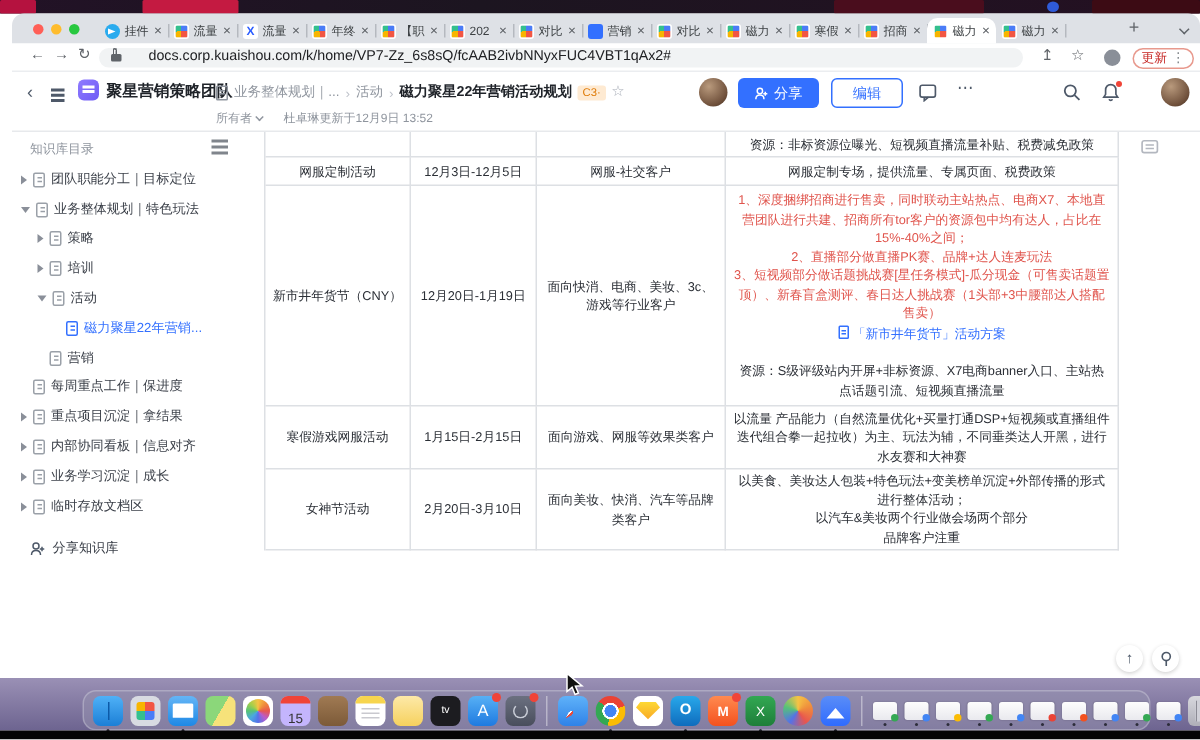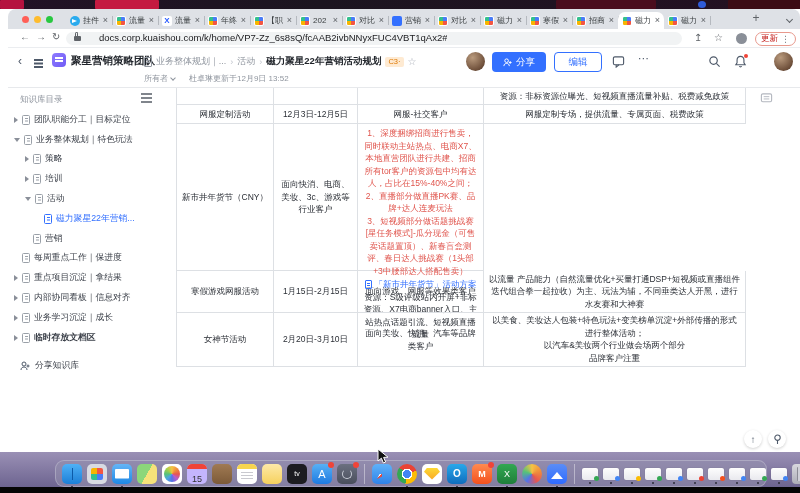--- a/index.html
+++ b/index.html
@@ -405,21 +405,21 @@
       <div class="sbitem" style="padding-left: 6px;">
         <span class="tri r"></span>
         <span class="sb-doc"></span>
         <span class="txt">内部协同看板｜信息对齐</span>
       </div>
       <div class="sbitem" style="padding-left: 6px;">
         <span class="tri r"></span>
         <span class="sb-doc"></span>
         <span class="txt">业务学习沉淀｜成长</span>
       </div>
-      <div class="sbitem" style="padding-left: 6px; font-weight: bold;">
+      <div class="sbitem" style="padding-left: 6px;">
         <span class="tri r"></span>
         <span class="sb-doc"></span>
         <span class="txt">临时存放文档区</span>
       </div>
     </div>
   <div id="sbfooter">
     <svg width="10" height="10" viewBox="0 0 10 10">
         <circle cx="4" cy="3" r="2" fill="none" stroke="#4e5969" stroke-width="1"></circle>
         <path d="M1 9c0-2 1.4-3 3-3s3 1 3 3" fill="none" stroke="#4e5969" stroke-width="1"></path>
         <path d="M8 3.5v3M6.5 5h3" stroke="#4e5969" stroke-width="1"></path>
@@ -438,20 +438,21 @@
     <div class="td">资源：非标资源位曝光、短视频直播流量补贴、税费减免政策</div>
   </div>
   <div class="tr rB">
     <div class="td">网服定制活动</div>
     <div class="td">12月3日-12月5日</div>
     <div class="td">网服-社交客户</div>
     <div class="td">网服定制专场，提供流量、专属页面、税费政策</div>
   </div>
   <div class="tr rC">
     <div class="td">新市井年货节（CNY）</div>
+    <div class="td">12月20日-1月19日</div>
     <div class="td">面向快消、电商、美妆、3c、游戏等行业客户</div>
     <div class="td cellcol">
       <p class="redp">1、深度捆绑招商进行售卖，同时联动主站热点、电商X7、本地直营团队进行共建、招商所有tor客户的资源包中均有达人，占比在15%-40%之间；</p>
       <p class="redp">2、直播部分做直播PK赛、品牌+达人连麦玩法</p>
       <p class="redp">3、短视频部分做话题挑战赛[星任务模式]-瓜分现金（可售卖话题置顶）、新春盲盒测评、春日达人挑战赛（1头部+3中腰部达人搭配售卖）</p>
       <div class="linkrow">
         <span class="linkdoc"></span>
         <span>「新市井年货节」活动方案</span>
       </div>
       <p class="resline" style="margin-bottom:0;">资源：S级评级站内开屏+非标资源、X7电商banner入口、主站热点话题引流、短视频直播流量</p>

